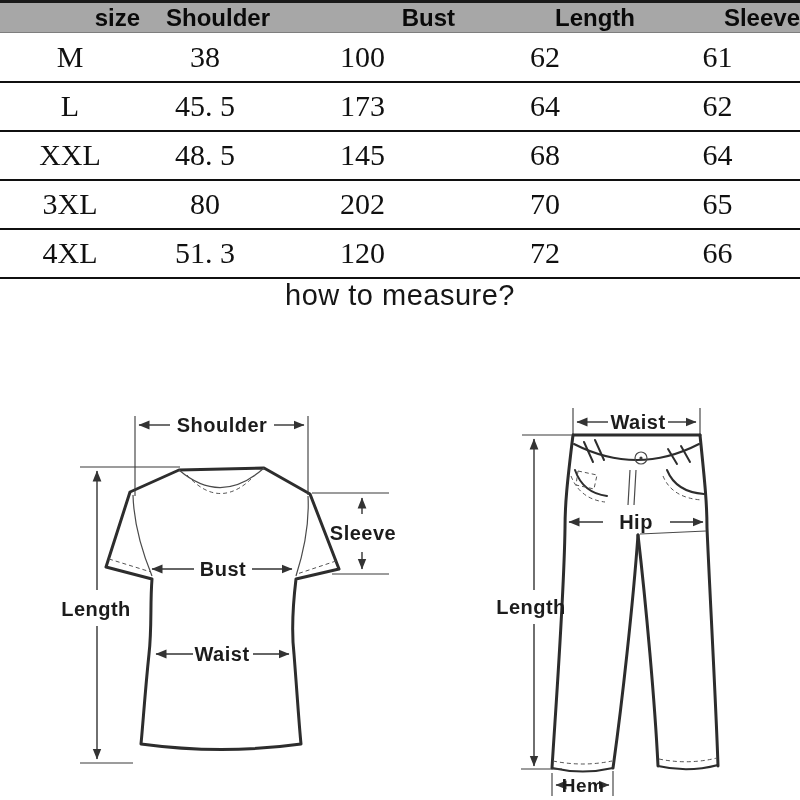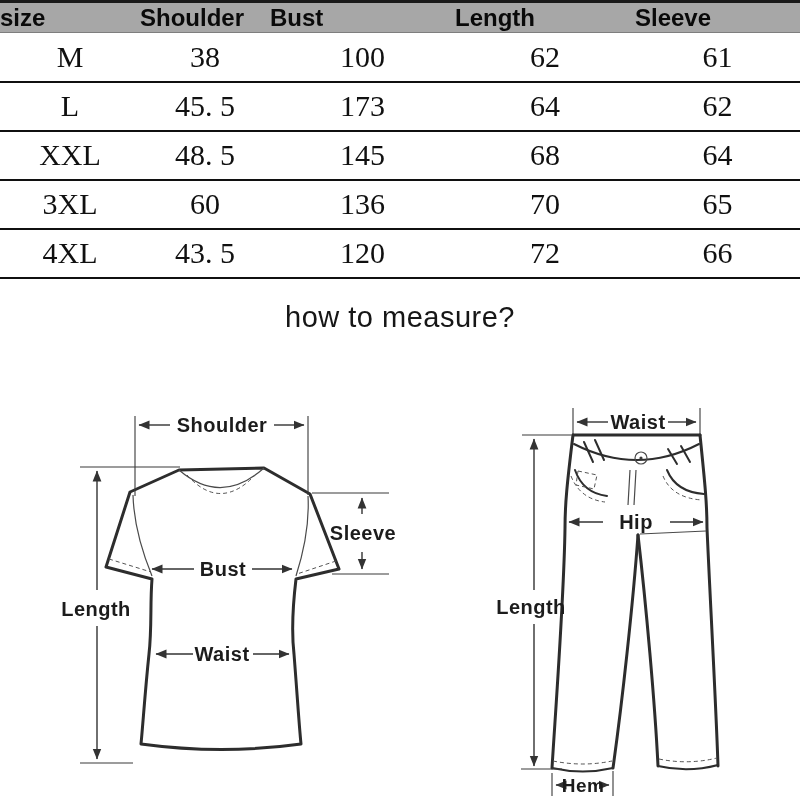--- a/index.html
+++ b/index.html
@@ -19,38 +19,38 @@
     table-layout: fixed;
     border-top: 3px solid #1a1a1a;
   }
   .size-table th {
     background: #a7a7a7;
     height: 31px;
     padding: 0;
     font-weight: bold;
     font-size: 24px;
     color: #0a0a0a;
-    text-align: left;
+    text-align: right;
     border-bottom: 1px solid #7e7e7e;
   }
   .size-table td {
     height: 49px;
     padding: 0;
     border-bottom: 2px solid #101010;
     text-align: center;
     vertical-align: middle;
     font-family: "Liberation Serif", "DejaVu Serif", serif;
     font-size: 30px;
     color: #101010;
   }
 
   
   .measure-heading {
     margin: 0;
-    padding-top: 22px;
+    padding-top: 0;
     text-align: center;
     font-size: 29px;
     font-weight: 500;
     letter-spacing: 0.5px;
     color: #161616;
   }
 
   
   svg.diagrams { position: absolute; left: 0; top: 392px; }
   .outline { fill: none; stroke: #2d2d2d; stroke-width: 3; stroke-linejoin: round; stroke-linecap: round; }
@@ -107,28 +107,28 @@
       </tr>
       <tr>
         <td>XXL</td>
         <td>48. 5</td>
         <td>145</td>
         <td>68</td>
         <td>64</td>
       </tr>
       <tr>
         <td>3XL</td>
-        <td>60</td>
-        <td>136</td>
+        <td>80</td>
+        <td>202</td>
         <td>70</td>
         <td>65</td>
       </tr>
       <tr>
         <td>4XL</td>
-        <td>43. 5</td>
+        <td>51. 3</td>
         <td>120</td>
         <td>72</td>
         <td>66</td>
       </tr>
     </tbody>
   </table>
 
   <h2 class="measure-heading">how to measure?</h2>
 
   <svg class="diagrams" width="800" height="408" viewBox="0 0 800 408">

